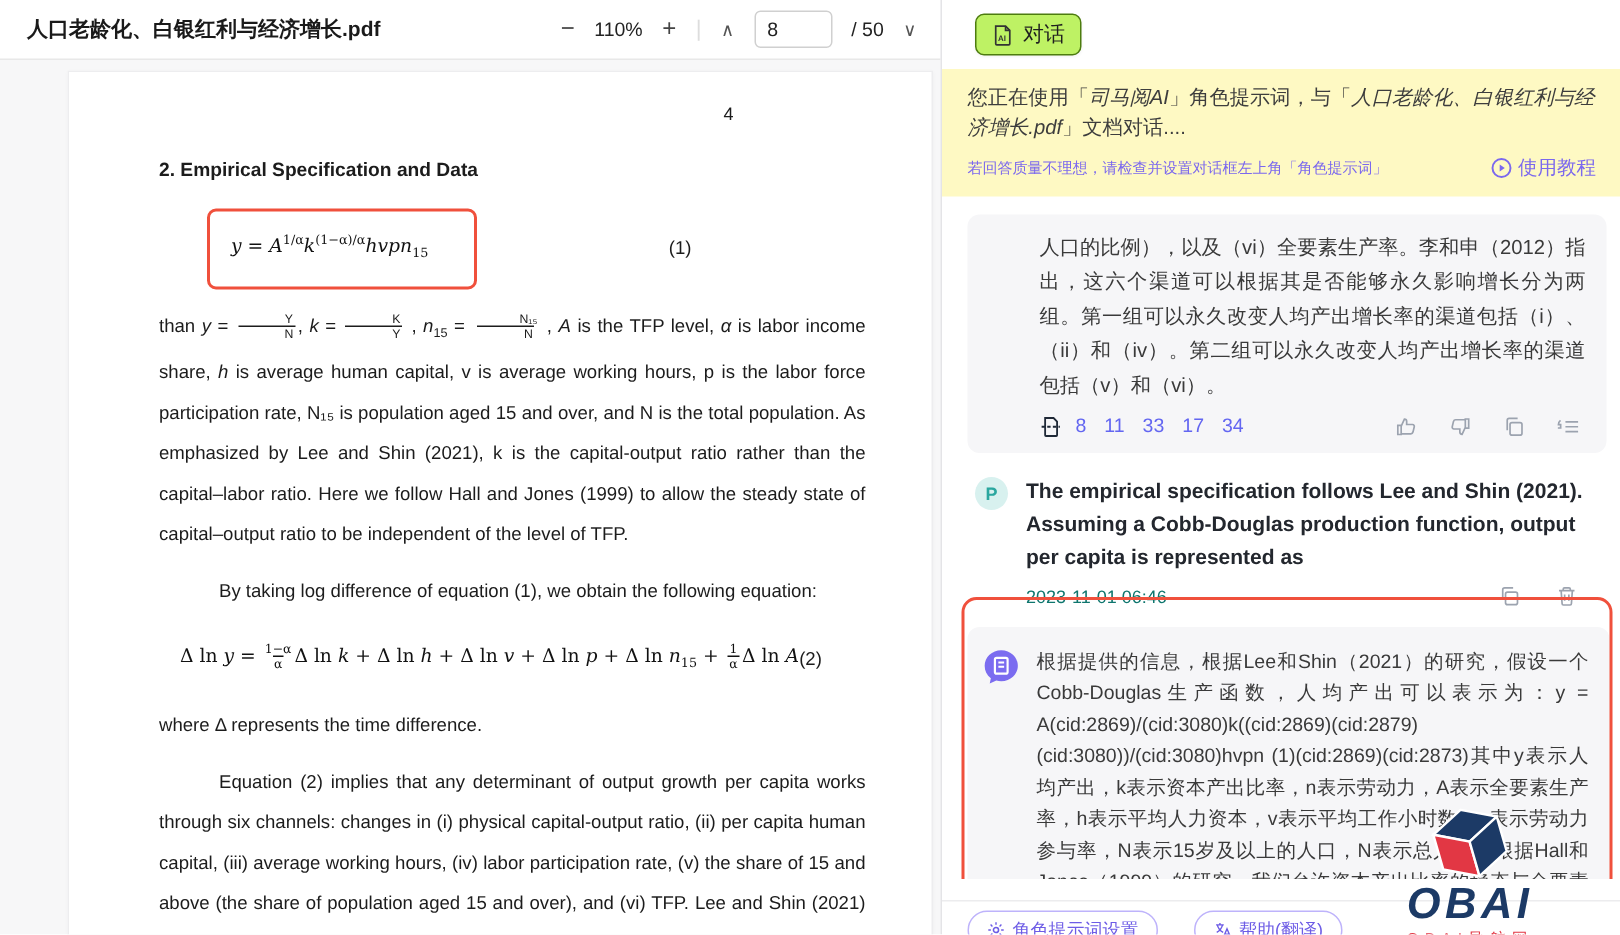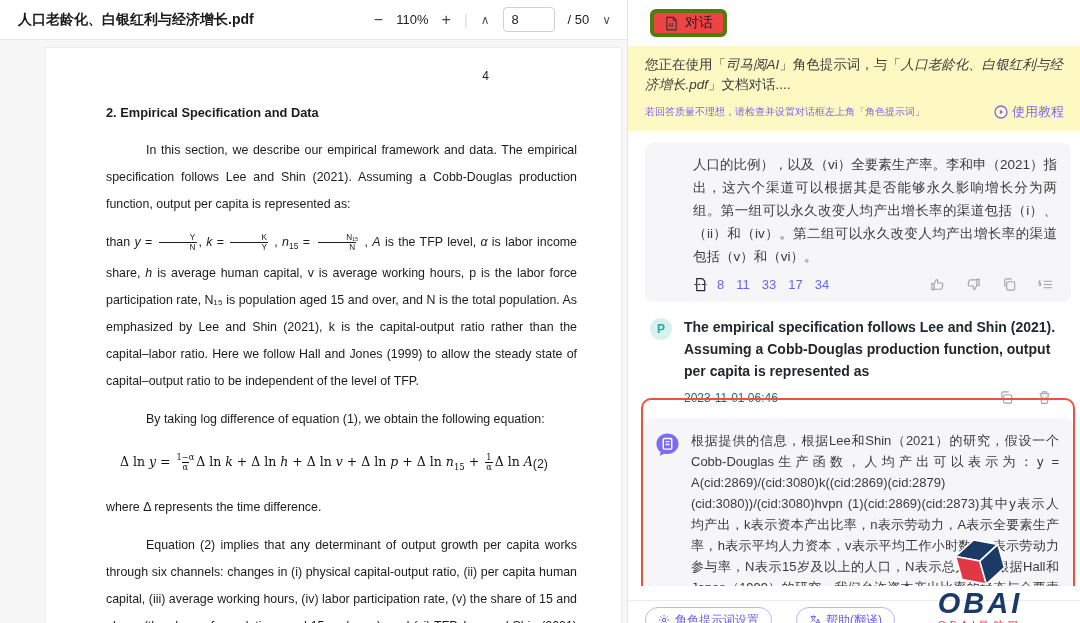--- a/index.html
+++ b/index.html
@@ -45,21 +45,21 @@
   .frac .den { border-top:1px solid currentColor; padding:0 1px; }
   sup,sub { font-size:0.68em; }
 
   
   .panel-divider { position:absolute; left:627px; top:0; width:1px; height:623px; background:#e4e4e7; }
 
   
   .chat-panel { position:absolute; left:628px; top:0; width:452px; height:623px; background:#fff; }
   .chat-header { height:46px; display:flex; align-items:center; padding:0 16px 0 22px; background:#fff; }
   .chat-tab { display:inline-flex; align-items:center; gap:6px; height:28px; padding:0 10px;
-    background:#ef4444; border:4px solid #4d7c0f; border-radius:6px; font-size:14px; color:#1f1f1f;
+    background:#bef264; border:1px solid #4d7c0f; border-radius:6px; font-size:14px; color:#1f1f1f;
     box-shadow:0 1px 2px rgba(0,0,0,0.05); cursor:pointer; }
 
   .chat-notice { background:#fef9c3; padding:9px 16px 10px 17px; }
   .notice-text { font-size:13.5px; color:#3d3d3d; line-height:20px; }
   .notice-text .doc-italic { font-style:italic; }
   .notice-hint-row { display:flex; align-items:center; margin-top:8px; }
   .notice-hint { font-size:10px; color:#7b68ee; }
   .tutorial-link { margin-left:auto; display:inline-flex; align-items:center; gap:4px;
     font-size:13px; color:#7b68ee; cursor:pointer; white-space:nowrap; }
 
@@ -123,22 +123,27 @@
         <input class="page-input" value="8" style="">
         <span class="page-total">/ 50</span>
         <button class="tb-btn tb-chev">∨</button>
       </div>
     </div>
 
     <div class="pdf-viewport">
       <div class="pdf-page">
         <div class="page-num">4</div>
         <div class="pdf-heading">2.  Empirical Specification and Data</div>
-        <p class="pdf-par indent">In this section, we describe our empirical framework and data. The empirical specification follows Lee and Shin (2021). Assuming a Cobb-Douglas production function, output per capita is represented as:</p>
-
+
+        <div class="eq-row">
+          <span class="eq-box">
+            <span class="equation"><i>y</i><span> = </span><i>A</i><sup>1/α</sup><i>k</i><sup>(1−α)/α</sup><i>hvpn</i><sub>15</sub></span>
+          </span>
+          <span class="eq-label">(1)</span>
+        </div>
 
         <p class="pdf-par"><span class="indent-sm"><span>than </span><i>y</i><span> = </span><span class="frac">
                 <span class="num">Y</span>
                 <span class="den">N</span>
               </span><span>, </span><i>k</i><span> = </span><span class="frac">
                 <span class="num">K</span>
                 <span class="den">Y</span>
               </span><span> , </span><i>n</i><sub>15</sub><span> = </span><span class="frac">
                 <span class="num">N₁₅</span>
                 <span class="den">N</span>
@@ -189,21 +194,21 @@
             <path d="M5.8 4.7l3.4 2.3-3.4 2.3z" fill="#7b68ee"></path>
           </svg>
           <span>使用教程</span>
         </span>
       </div>
     </div>
 
     <div class="chat-scroll">
 
       <div class="msg-card">
-        <div class="msg-text">人口的比例），以及（vi）全要素生产率。李和申（2021）指出，这六个渠道可以根据其是否能够永久影响增长分为两组。第一组可以永久改变人均产出增长率的渠道包括（i）、（ii）和（iv）。第二组可以永久改变人均产出增长率的渠道包括（v）和（vi）。</div>
+        <div class="msg-text">人口的比例），以及（vi）全要素生产率。李和申（2012）指出，这六个渠道可以根据其是否能够永久影响增长分为两组。第一组可以永久改变人均产出增长率的渠道包括（i）、（ii）和（iv）。第二组可以永久改变人均产出增长率的渠道包括（v）和（vi）。</div>
         <div class="cite-row">
           <svg class="cite-icon" viewBox="0 0 16 16">
             <path d="M4 1.8h6l2.5 2.5V14a.6.6 0 0 1-.6.6H4.6A.6.6 0 0 1 4 14V1.8z" fill="none" stroke="#1f2937" stroke-width="1.3"></path>
             <path d="M1.5 8h13" stroke="#1f2937" stroke-width="1.3" stroke-dasharray="2.4 1.6"></path>
           </svg>
           <span><span class="cite-num">8</span><span class="cite-num">11</span><span class="cite-num">33</span><span class="cite-num">17</span><span class="cite-num">34</span></span>
           <span class="action-icons">
             <svg viewBox="0 0 16 16">
                 <path d="M2 7h2.4v6.5H2zM4.4 13V7.6l2.3-5c.9 0 1.6.7 1.6 1.6v2.2h4.2c.8 0 1.4.8 1.2 1.6l-.9 3.8c-.2.7-.8 1.2-1.5 1.2H4.4z" fill="none" stroke="currentColor" stroke-width="1.2"></path>
               </svg>

